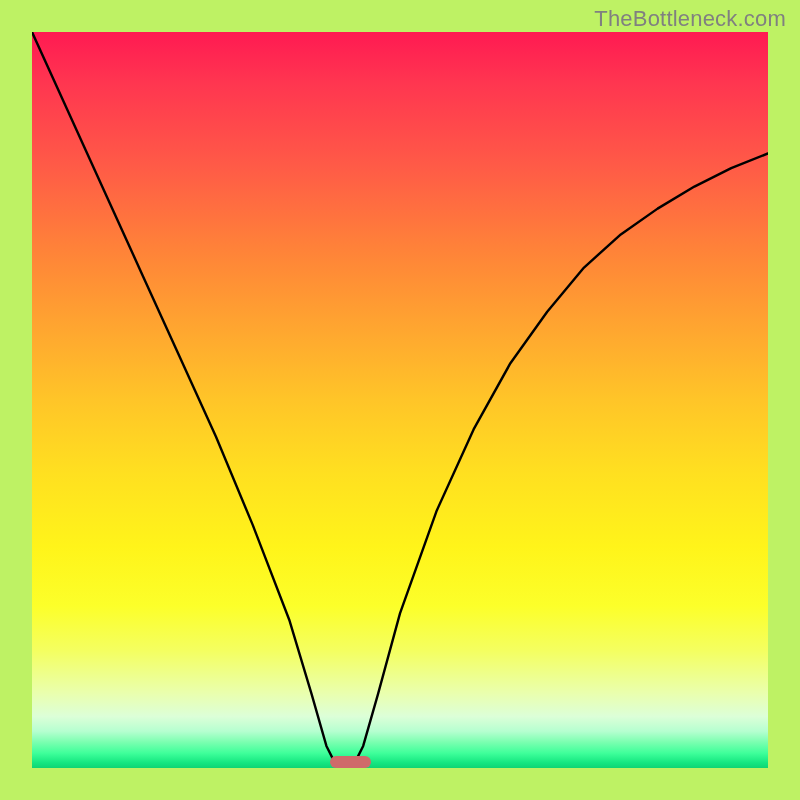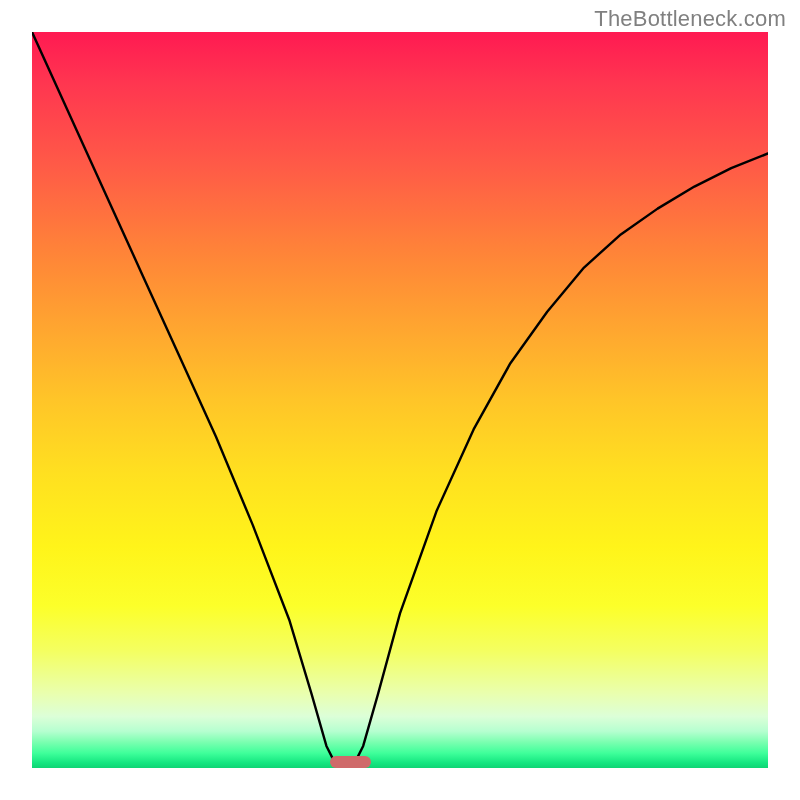--- a/index.html
+++ b/index.html
@@ -10,21 +10,21 @@
     background: #000;
     overflow: hidden;
     font-family: Arial, Helvetica, sans-serif;
   }
   .frame {
     position: absolute;
     left: 0;
     top: 0;
     width: 800px;
     height: 800px;
-    background: #ffffff;
+    background: #bef264;
   }
   .plot {
     position: absolute;
     left: 32px;
     top: 32px;
     width: 736px;
     height: 736px;
     overflow: hidden;
   }
   .gradient {

